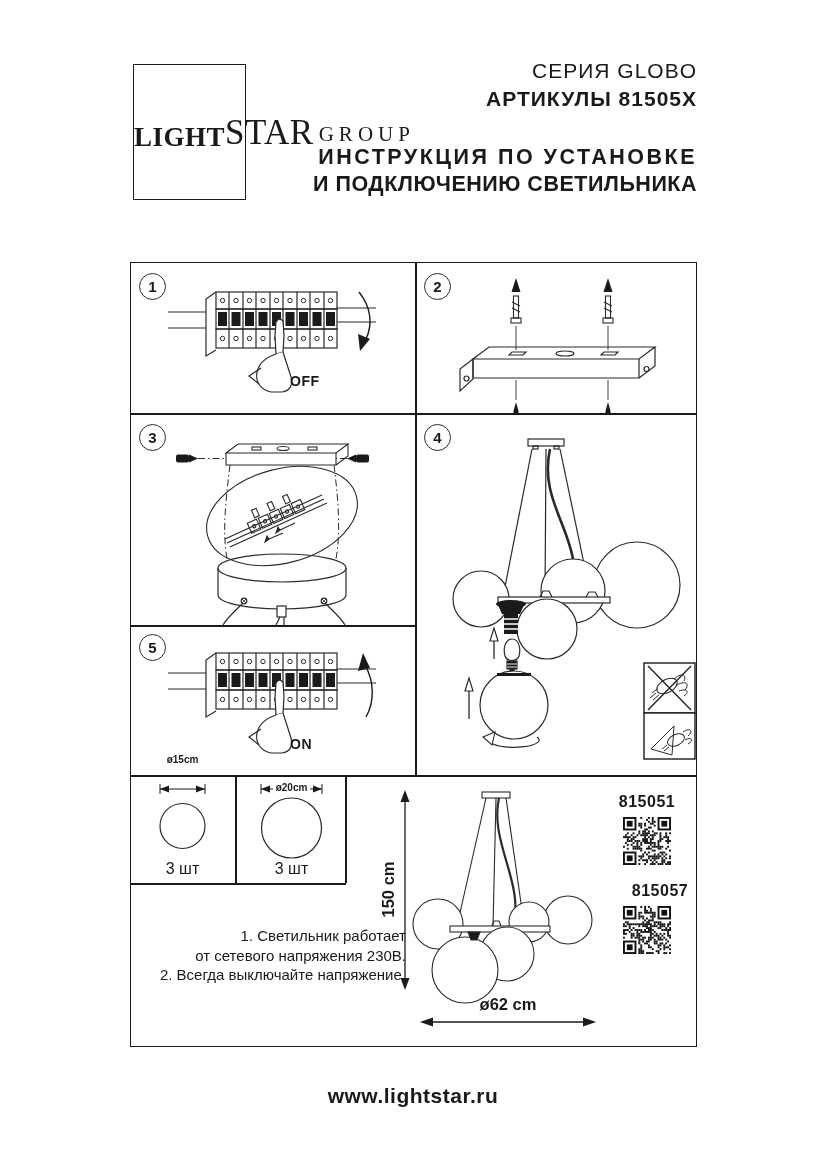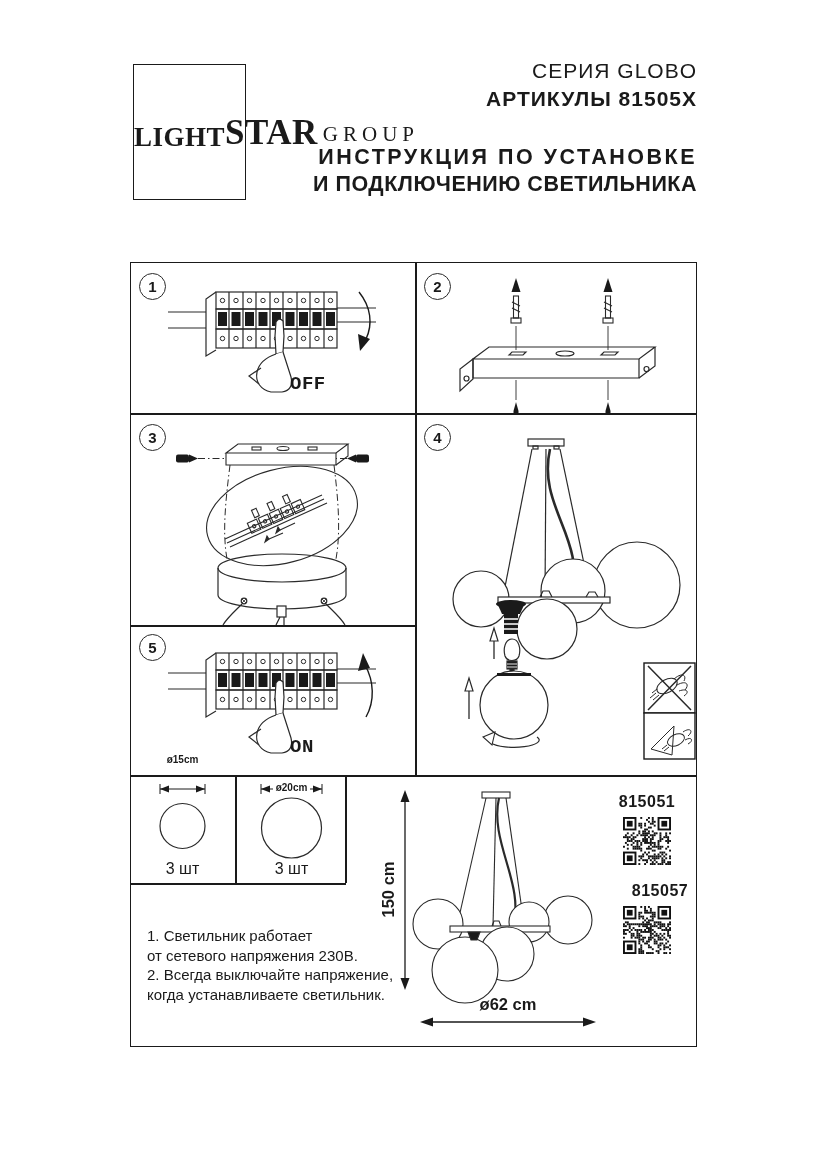--- a/index.html
+++ b/index.html
@@ -4,35 +4,35 @@
 <style>
   html,body{margin:0;padding:0;background:#e8e8e8;}
   .page{position:relative;width:826px;height:1169px;background:#ffffff;margin:0 auto;
         font-family:"Liberation Sans", sans-serif;color:#1a1a1a;overflow:hidden;}
   .abs{position:absolute;}
   .line{position:absolute;background:#1a1a1a;}
   
   .logo{left:133px;top:64px;width:113px;height:136px;border:1.5px solid #1a1a1a;
         display:flex;flex-direction:row;align-items:center;box-sizing:border-box;}
   .logo-l1{font-family:"Liberation Serif",serif;font-weight:bold;font-size:27px;line-height:27px;margin-top:11px;letter-spacing:.5px;}
-  .logo-l2{font-family:"Liberation Serif",serif;font-weight:bold;font-size:35px;line-height:33px;margin-top:1px;letter-spacing:.5px;}
+  .logo-l2{font-family:"Liberation Serif",serif;font-weight:normal;font-size:35px;line-height:33px;margin-top:1px;letter-spacing:.5px;}
   .logo-l3{font-family:"Liberation Serif",serif;font-size:21px;margin-top:4px;letter-spacing:5px;padding-left:5px;}
   .flag{margin-top:6px;width:84px;height:7px;border-top:2px solid #111;display:flex;}
   .flag span{height:100%;}
   
   .hdr{right:129px;top:57px;text-align:right;}
   .hdr-series{font-size:21px;font-weight:normal;letter-spacing:1px;line-height:28px;}
   .hdr-art{font-size:21px;font-weight:bold;letter-spacing:1px;line-height:28px;}
   .hdr-t1{font-size:21.5px;font-weight:bold;letter-spacing:2.5px;line-height:27px;margin-top:31px;}
   .hdr-t2{font-size:21.5px;font-weight:bold;letter-spacing:.5px;line-height:27px;}
   
   .stepc{width:27px;height:27px;border:1.5px solid #2a2a2a;border-radius:50%;
          display:flex;align-items:center;justify-content:center;
          font-size:15px;font-weight:bold;background:#fff;box-sizing:border-box;}
-  .switch-label{font-size:19px;font-weight:600;letter-spacing:.5px;font-family:Liberation Mono, monospace;}
+  .switch-label{font-size:14px;font-weight:600;letter-spacing:.5px;}
   
   .dia-label{font-size:10px;font-weight:bold;text-align:center;}
   .dia-label span{background:#fff;padding:0 3px;}
   .qty{font-size:16px;text-align:center;}
   .notes{font-size:15px;line-height:19.5px;}
   .dim-label{font-size:16.5px;font-weight:bold;text-align:center;white-space:nowrap;}
   .qr-label{font-size:16px;font-weight:bold;text-align:center;letter-spacing:.5px;}
   .footer{left:0;top:1084px;width:100%;text-align:center;font-size:21px;font-weight:bold;letter-spacing:.5px;}
   svg{display:block;}
 </style>
@@ -360,25 +360,24 @@
     </g>
     <polygon points="18,9 27,5.5 27,12.5" fill="#1a1a1a"></polygon>
     <polygon points="79,9 70,5.5 70,12.5" fill="#1a1a1a"></polygon>
     <circle cx="48.5" cy="48" r="30" stroke="#2a2a2a" stroke-width="1.2" fill="none"></circle>
   </svg>
   <div class="abs dia-label" style="left:243px;top:782px;width:97px;">
     <span>ø20cm</span>
   </div>
   <div class="abs qty" style="left:243px;top:860px;width:97px;">3 шт</div>
 
-  <div class="abs notes" style="left:147px;top:926px;width:250px;">
+  <div class="abs notes" style="left:156px;top:926px;width:250px;text-align:right;">
     <div>1. Светильник работает</div>
     <div>от сетевого напряжения 230В.</div>
     <div>2. Всегда выключайте напряжение,</div>
-    <div>когда устанавливаете светильник.</div>
   </div>
 
   <svg class="abs" style="left:372px;top:780px;" width="250" height="262" viewBox="0 0 250 262">
     <g stroke="#2a2a2a" stroke-width="1.1" fill="none">
       <rect x="110" y="12" width="28" height="6"></rect>
       <path d="M114,18 L85,146"></path>
       <path d="M124,18 L121,146"></path>
       <path d="M134,18 L152,144"></path>
       <path d="M127,18 C117,62 153,104 141,146" stroke-width="2.2"></path>
       <circle cx="196" cy="140" r="24" fill="#fff"></circle>
@@ -838,14 +837,15 @@
         <rect x="4" y="4" width="6" height="6" fill="#111"></rect>
         <rect x="36" y="0" width="14" height="14"></rect>
         <rect x="38" y="2" width="10" height="10" fill="#fff"></rect>
         <rect x="40" y="4" width="6" height="6" fill="#111"></rect>
         <rect x="0" y="36" width="14" height="14"></rect>
         <rect x="2" y="38" width="10" height="10" fill="#fff"></rect>
         <rect x="4" y="40" width="6" height="6" fill="#111"></rect>
       </g>
     </svg>
 
+  <div class="abs footer">www.lightstar.ru</div>
 
 </div>
 
 </body></html>

